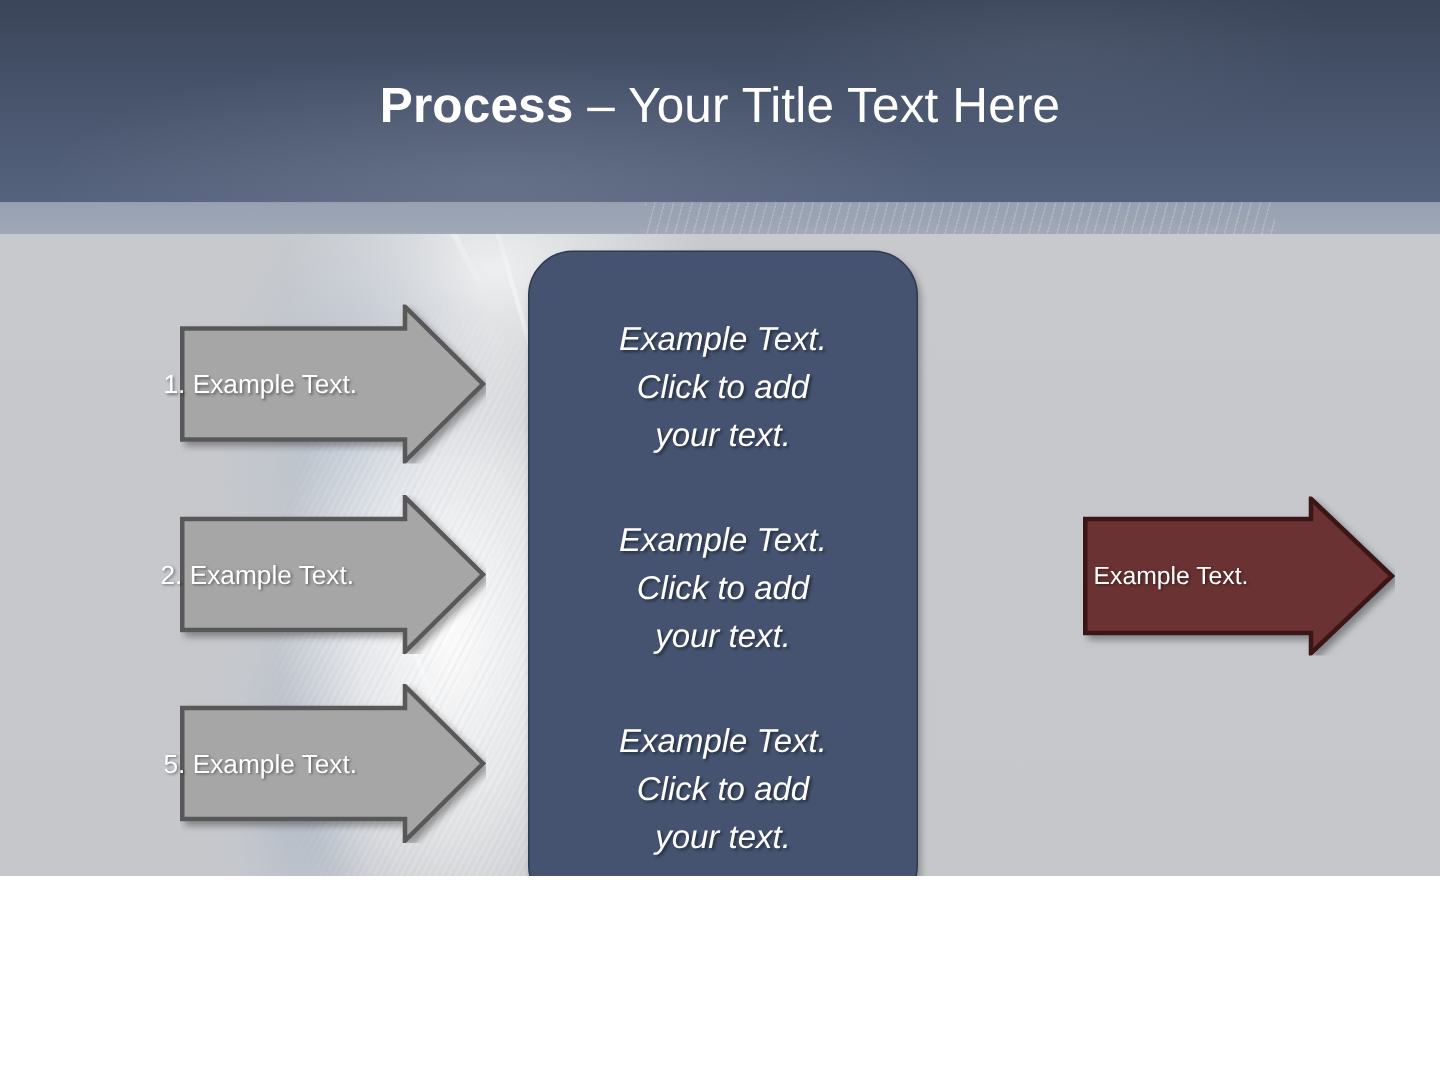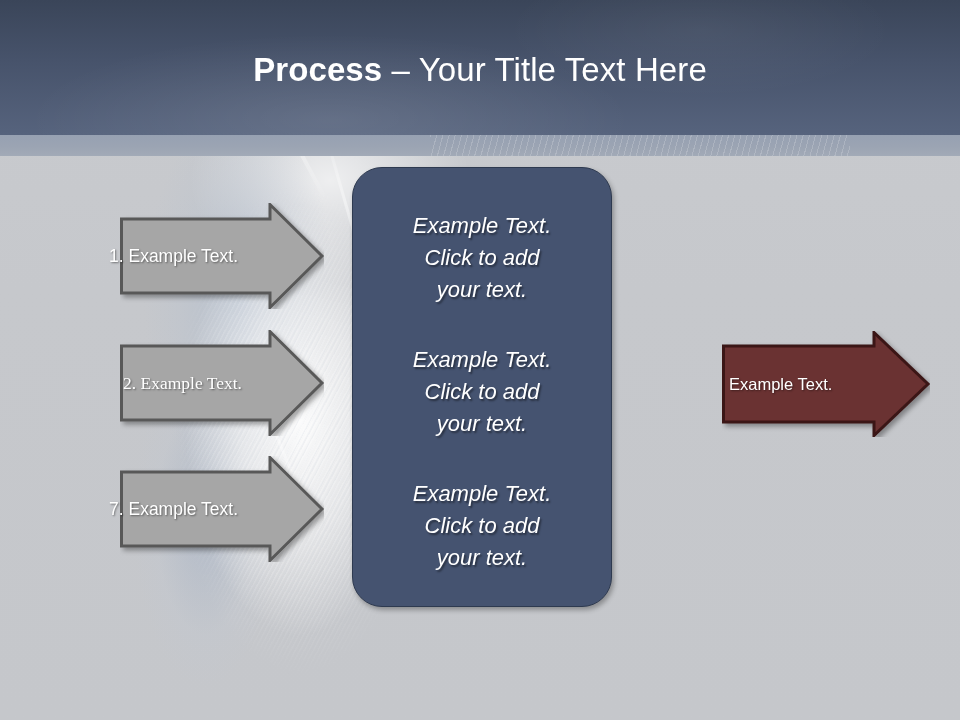--- a/index.html
+++ b/index.html
@@ -7,21 +7,21 @@
     padding: 0;
     background: #ffffff;
   }
   body {
     font-family: "Liberation Sans", sans-serif;
   }
 
   #slide {
     position: relative;
     width: 960px;
-    height: 720px;
+    height: 584px;
     overflow: hidden;
     background: #7f1d1d;
   }
 
   
   .bg-photo {
     position: absolute;
     left: 0;
     top: 0;
     width: 960px;
@@ -185,33 +185,33 @@
 
   <div class="arrow" style="left:95px; top:330px; width:204px; height:106px;">
     <svg width="204" height="106" viewBox="0 0 204 106">
       <defs>
         <filter id="sh2" x="-25%" y="-25%" width="160%" height="160%">
           <feDropShadow dx="3" dy="3" stdDeviation="2.5" flood-color="#000000" flood-opacity="0.35"></feDropShadow>
         </filter>
       </defs>
       <polygon points="1.5,16 150,16 150,1.5 202,53 150,104.5 150,90 1.5,90" fill="#a6a6a6" stroke="#595959" stroke-width="3" stroke-linejoin="miter" filter="url(#sh2)"></polygon>
     </svg>
-    <span class="arrow-label gray-lbl" style="left:28px; top:43px;font-family:Liberation Serif, serif;">2. Example Text.</span>
+    <span class="arrow-label gray-lbl" style="left:12px; top:43px;">2. Example Text.</span>
   </div>
 
   <div class="arrow" style="left:95px; top:456px; width:204px; height:106px;">
     <svg width="204" height="106" viewBox="0 0 204 106">
       <defs>
         <filter id="sh3" x="-25%" y="-25%" width="160%" height="160%">
           <feDropShadow dx="3" dy="3" stdDeviation="2.5" flood-color="#000000" flood-opacity="0.35"></feDropShadow>
         </filter>
       </defs>
       <polygon points="1.5,16 150,16 150,1.5 202,53 150,104.5 150,90 1.5,90" fill="#a6a6a6" stroke="#595959" stroke-width="3" stroke-linejoin="miter" filter="url(#sh3)"></polygon>
     </svg>
-    <span class="arrow-label gray-lbl" style="left:14px; top:43px;">7. Example Text.</span>
+    <span class="arrow-label gray-lbl" style="left:14px; top:43px;">5. Example Text.</span>
   </div>
 
   <div class="center-box">
     <div class="box-para">Example Text.
 Click  to add
 your text.</div>
     <div class="box-para">Example Text.
 Click  to add
 your text.</div>
     <div class="box-para">Example Text.

